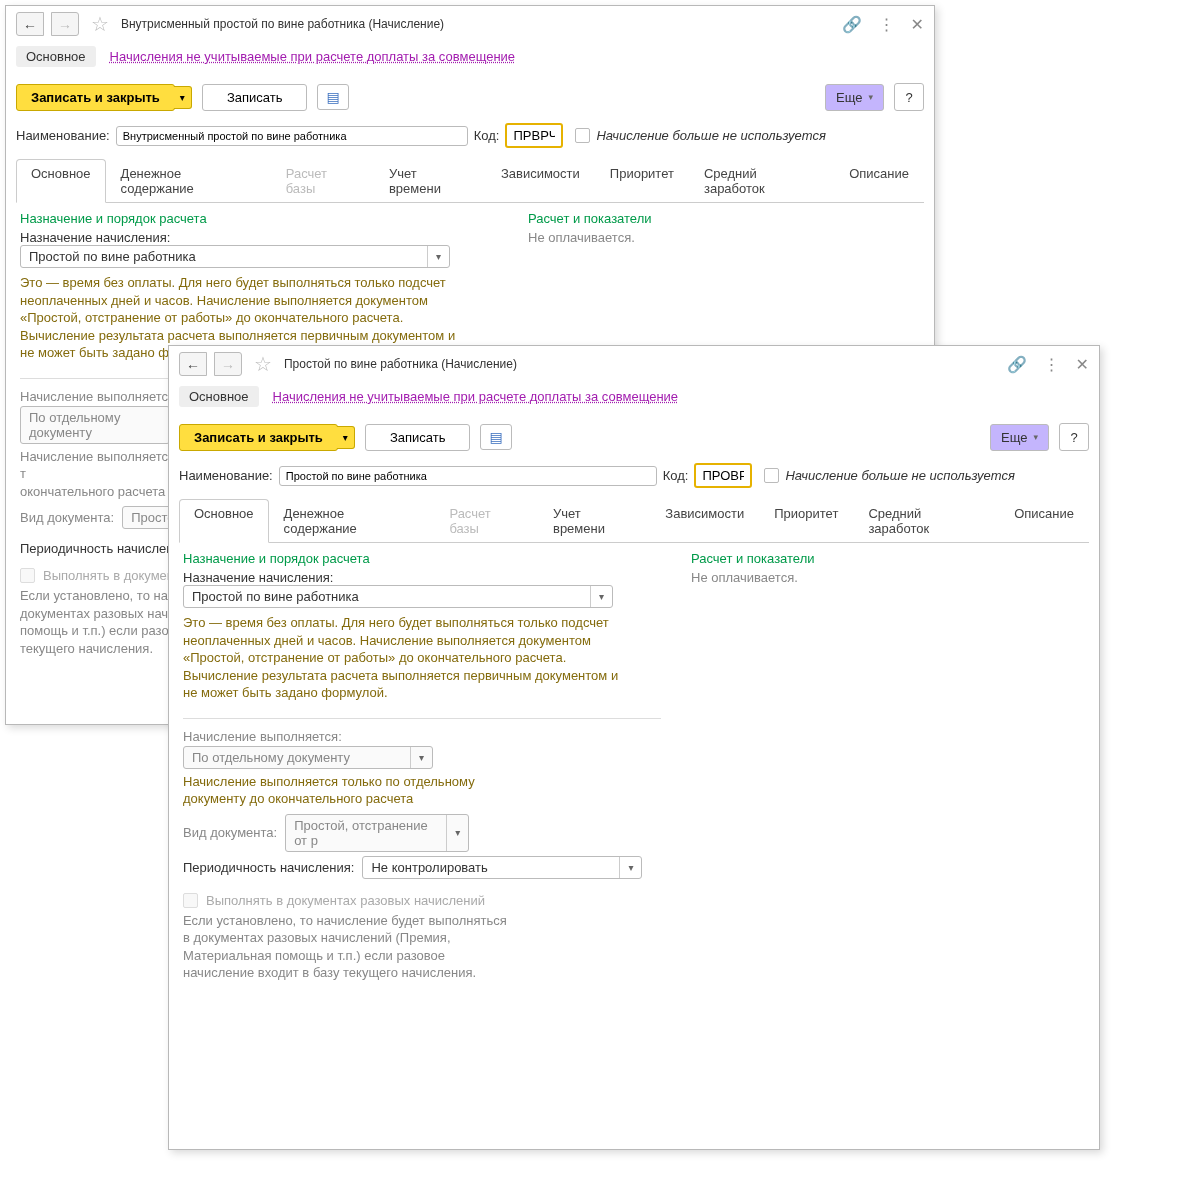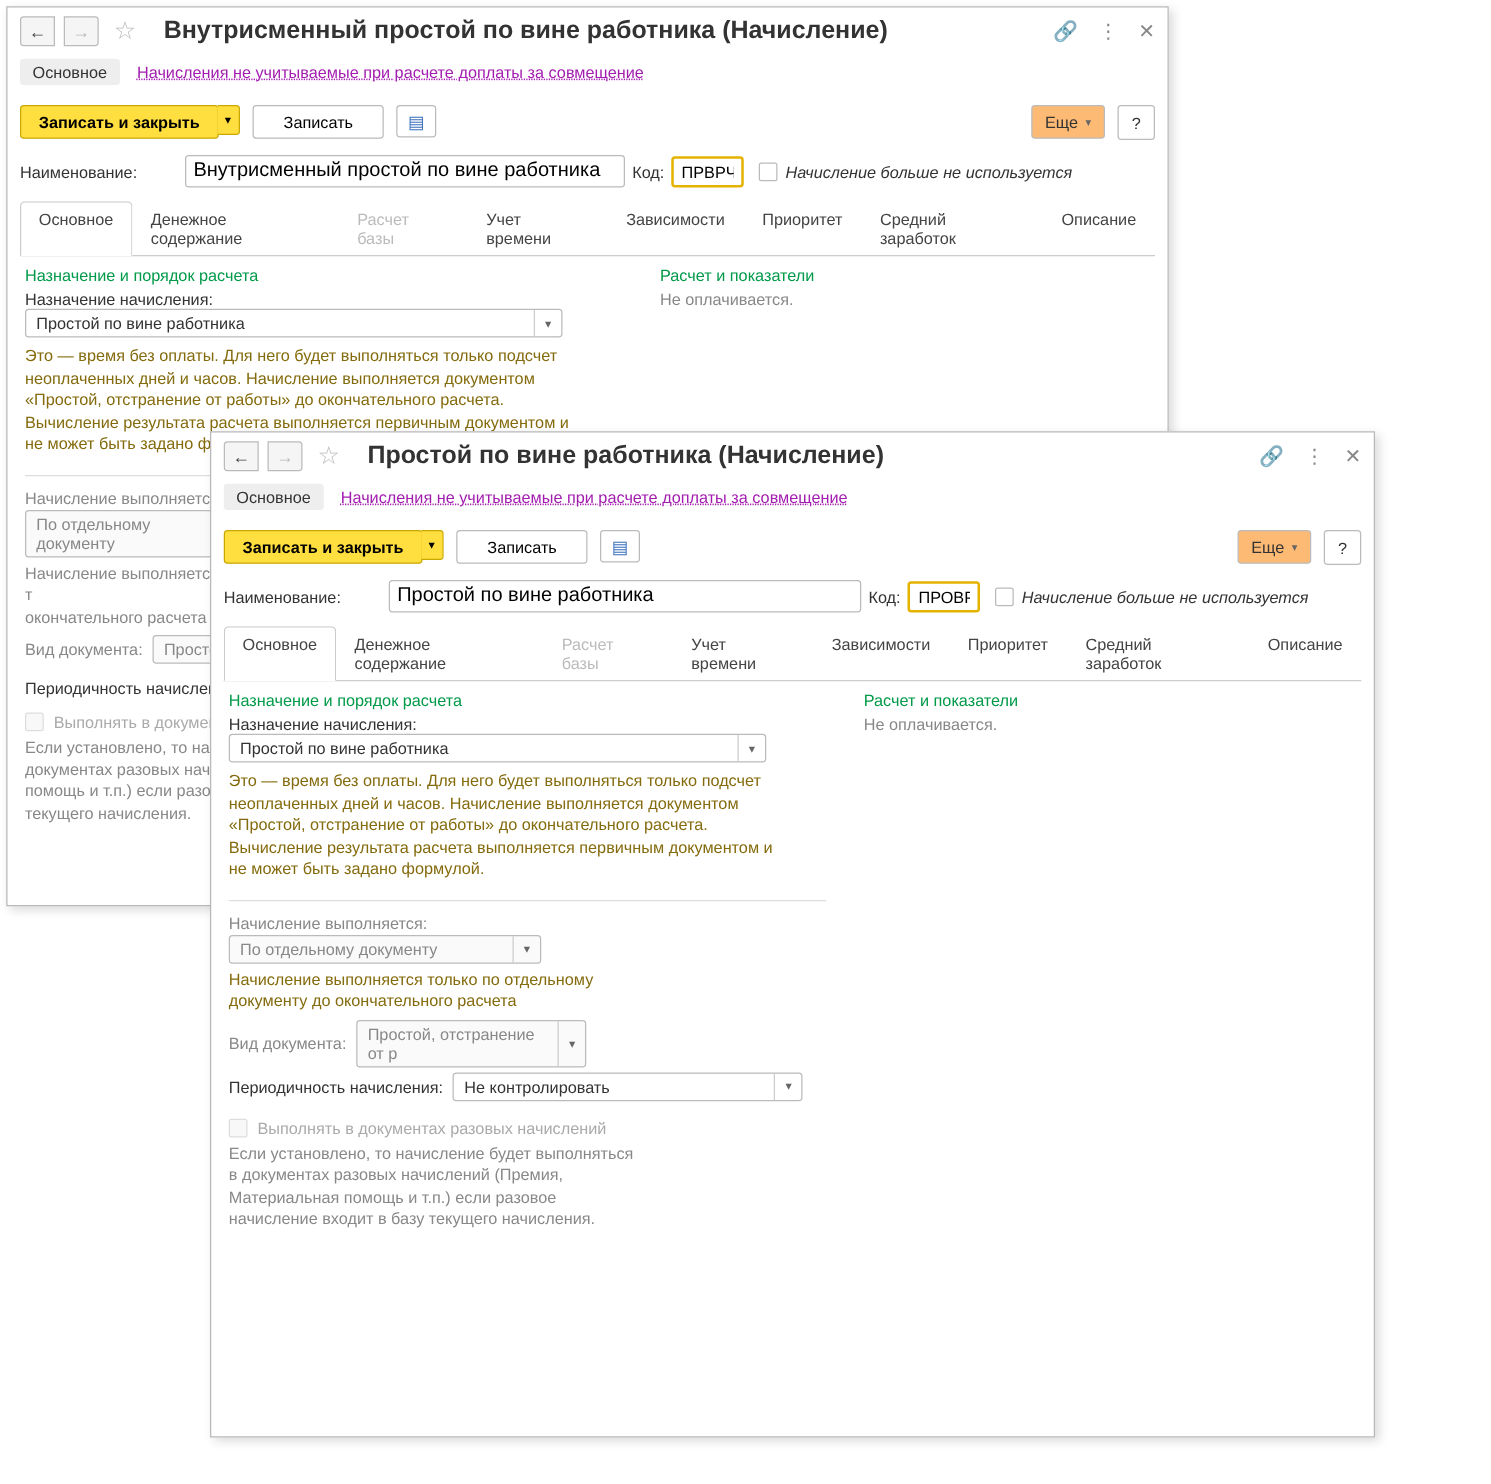--- a/index.html
+++ b/index.html
@@ -42,25 +42,24 @@
   }
   .nav-btn:first-child { border-top-left-radius: 3px; border-bottom-left-radius: 3px; }
   .nav-btn:nth-child(2) { border-top-right-radius: 3px; border-bottom-right-radius: 3px; margin-left:-1px; color:#bbb;}
   .star {
     font-size: 20px;
     color: #bbb;
     cursor: pointer;
     margin: 0 4px;
   }
   .title-text {
-    font-size: 20px;
-    font-weight: bold;
+    font-size: 12px;
+    font-weight: normal;
     color: #333;
     flex: 1;
-    margin-left: 10px;
   }
   .title-icons {
     display: flex;
     gap: 16px;
     align-items: center;
     color: #888;
     font-size: 16px;
   }
   .title-icons span { cursor: pointer; }
   .tablink-row {
@@ -76,21 +75,21 @@
     padding: 3px 10px;
   }
   .tablink {
     color: #a21caf;
     text-decoration: underline dotted;
     cursor: pointer;
   }
   .toolbar {
     padding: 6px 10px;
     display: flex;
-    align-items: flex-start;
+    align-items: center;
     gap: 10px;
   }
   .btn-yellow {
     background: #ffde3f;
     border: 1px solid #c9a800;
     border-radius: 3px;
     padding: 5px 14px;
     font-size: 13px;
     font-weight: bold;
     cursor: pointer;
@@ -117,21 +116,21 @@
     background: #fff;
     border: 1px solid #bbb;
     border-radius: 3px;
     padding: 4px 8px;
     cursor: pointer;
     color: #3a6fbf;
     font-size: 14px;
   }
   .spacer { flex: 1; }
   .btn-more {
-    background: #fdba74;
+    background: #c4b5fd;
     border: 1px solid #bbb;
     border-radius: 3px;
     padding: 5px 10px;
     cursor: pointer;
     display: flex;
     align-items: center;
     gap: 6px;
   }
   .caret-down { font-size: 9px; color:#666; }
   .btn-help {
@@ -148,23 +147,22 @@
     padding: 6px 10px;
     display: flex;
     align-items: center;
     gap: 6px;
   }
   .label { color: #333; }
   .input {
     border: 1px solid #bbb;
     border-radius: 3px;
     padding: 3px 6px;
-    font-size: 16px;
-    background: #fff;
-    margin-left: 32px;
+    font-size: 11px;
+    background: #fff;
   }
   .input-name { flex: 1; max-width: 352px; }
   .input-code {
     border: 2px solid #e6b200;
     border-radius: 3px;
     width: 58px;
     padding: 3px 6px;
     font-size: 13px;
   }
   .checkbox-wrap {

